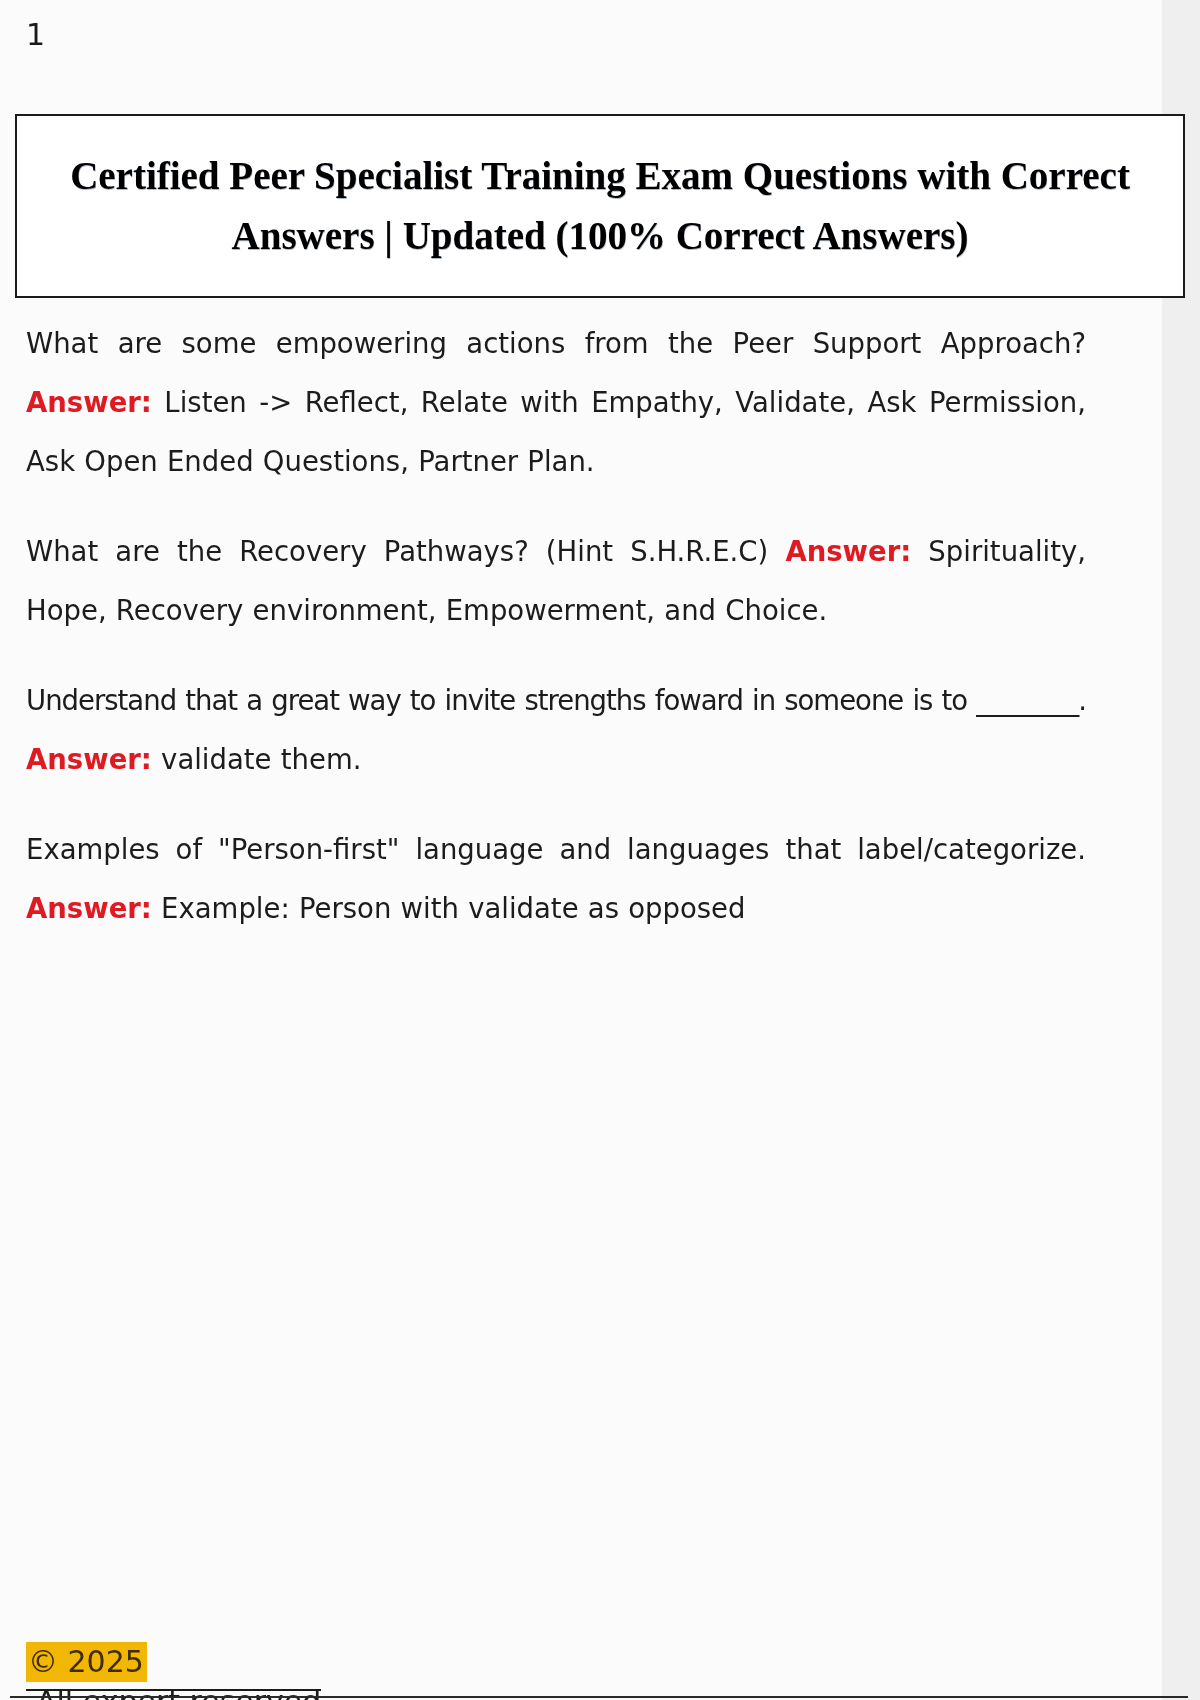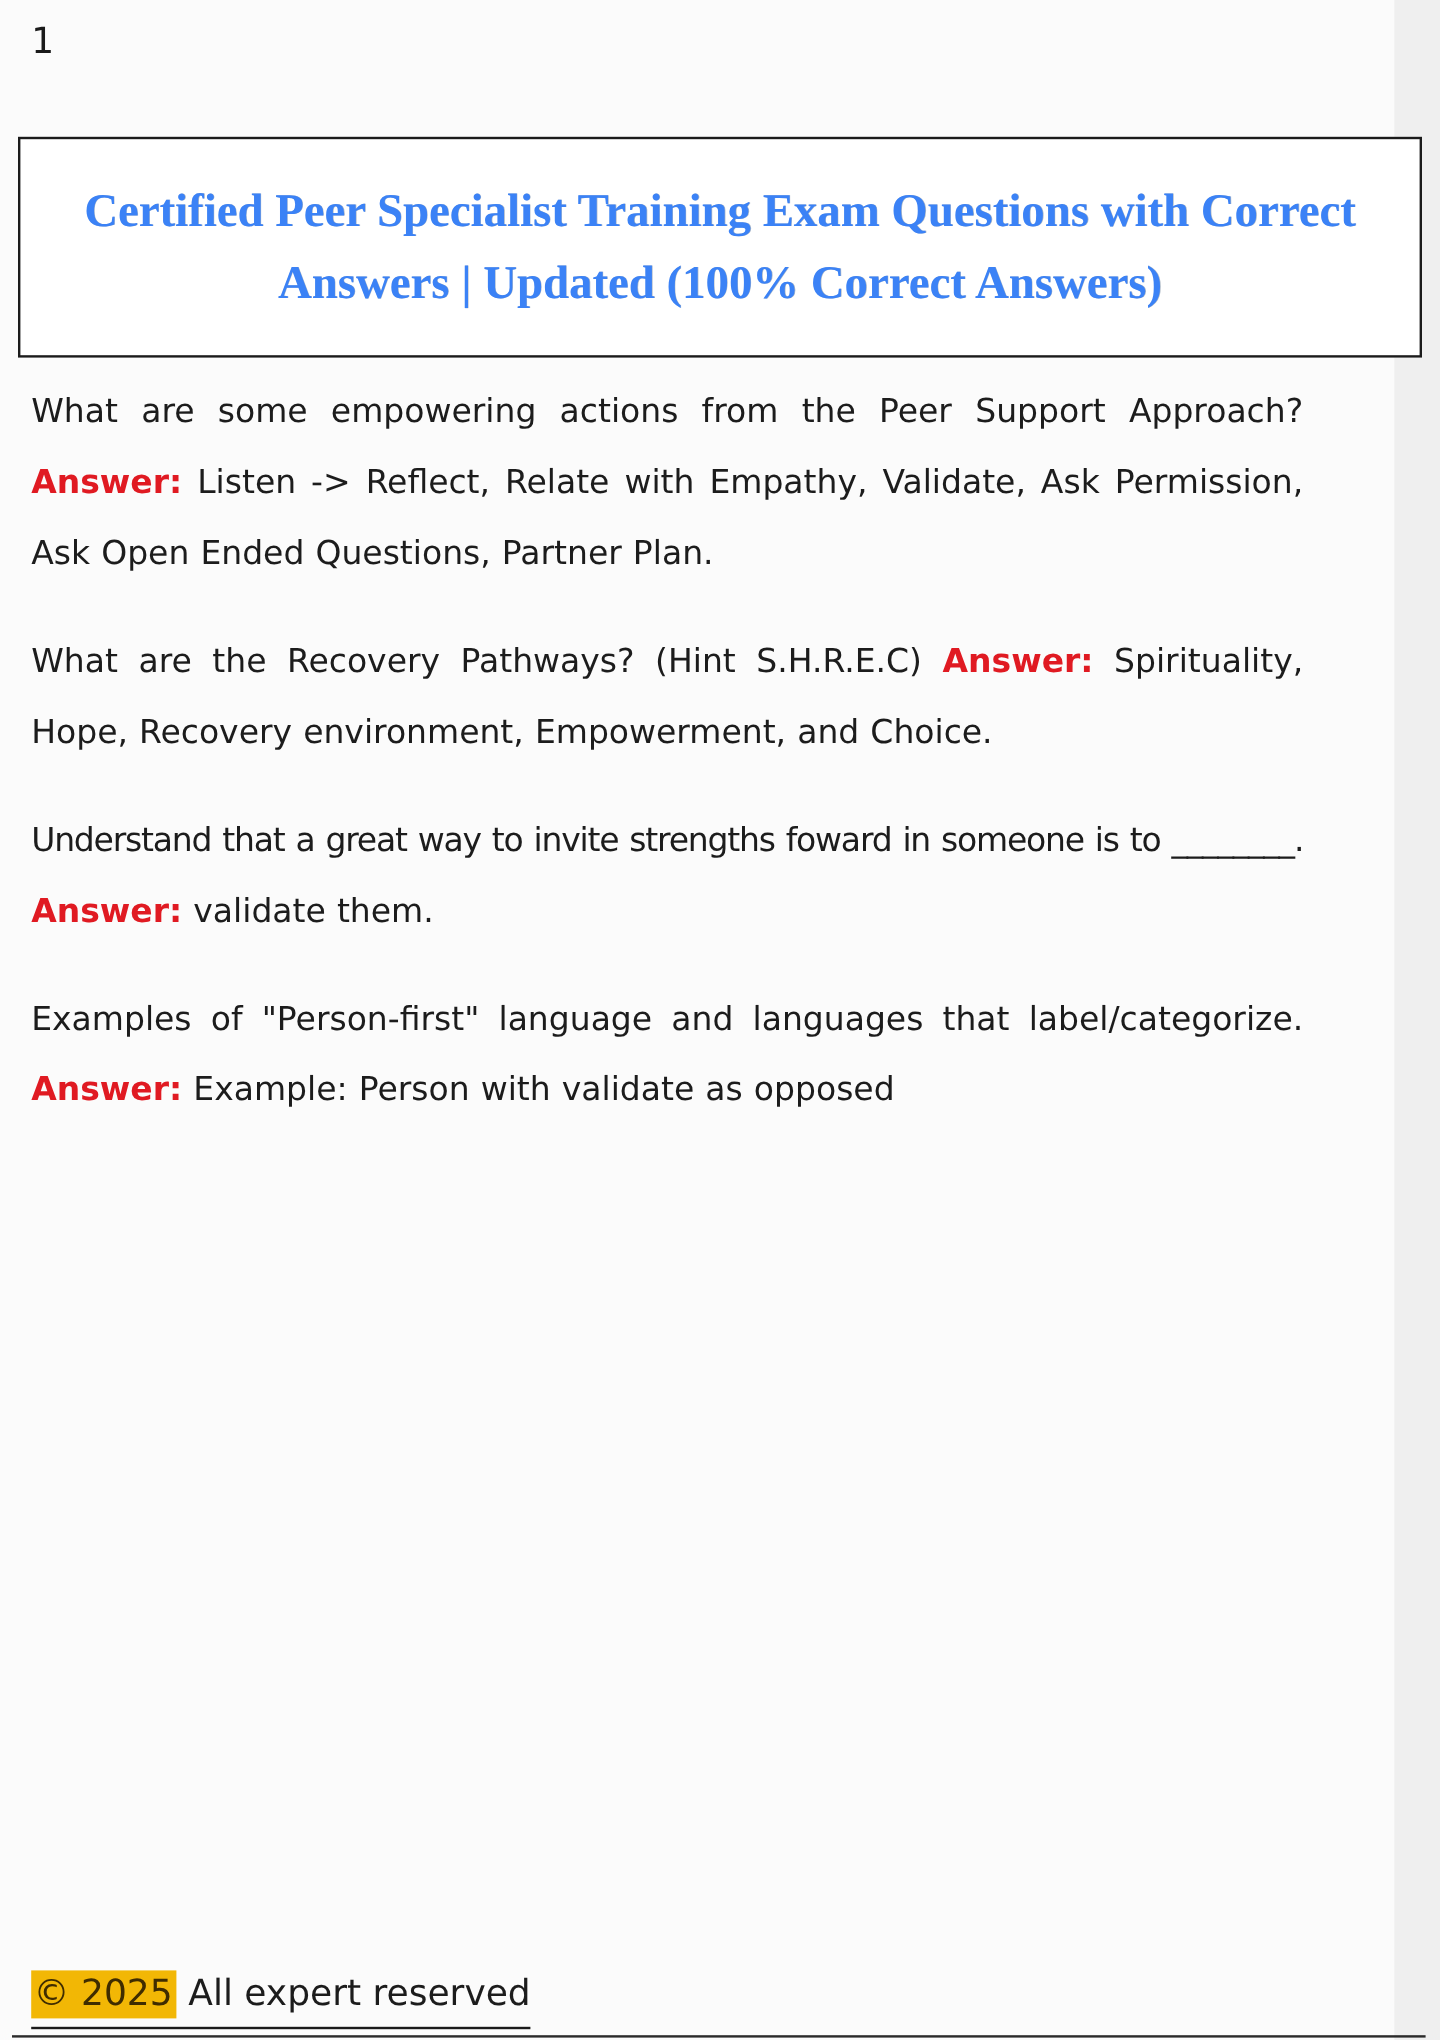--- a/index.html
+++ b/index.html
@@ -65,21 +65,21 @@
     display: flex;
     align-items: center;
     justify-content: center;
   }
   #title-text {
     font-family: "Liberation Serif", "DejaVu Serif", serif;
     font-weight: bold;
     font-size: 39px;
     line-height: 1.55;
     text-align: center;
-    color: #3b82f6;
+    color: #000000;
     padding: 0 26px;
     text-shadow: 0.5px 0.5px 0 rgba(23,54,93,0.35);
   }
 
   
   #body-content {
     position: absolute;
     left: 26px;
     top: 314px;
     width: 1060px;
@@ -106,20 +106,21 @@
   
   #footer {
     position: absolute;
     left: 26px;
     top: 1642px;
     height: 44px;
     display: flex;
     align-items: baseline;
     border-bottom: 2px solid #1b1b1b;
     padding-bottom: 3px;
+    flex-direction: column;
   }
   #copyright-mark {
     background: #f2b705;
     color: #3f2c00;
     font-family: "DejaVu Sans", sans-serif;
     font-size: 30px;
     line-height: 40px;
     padding: 0 3px 0 2px;
     white-space: pre;
   }

